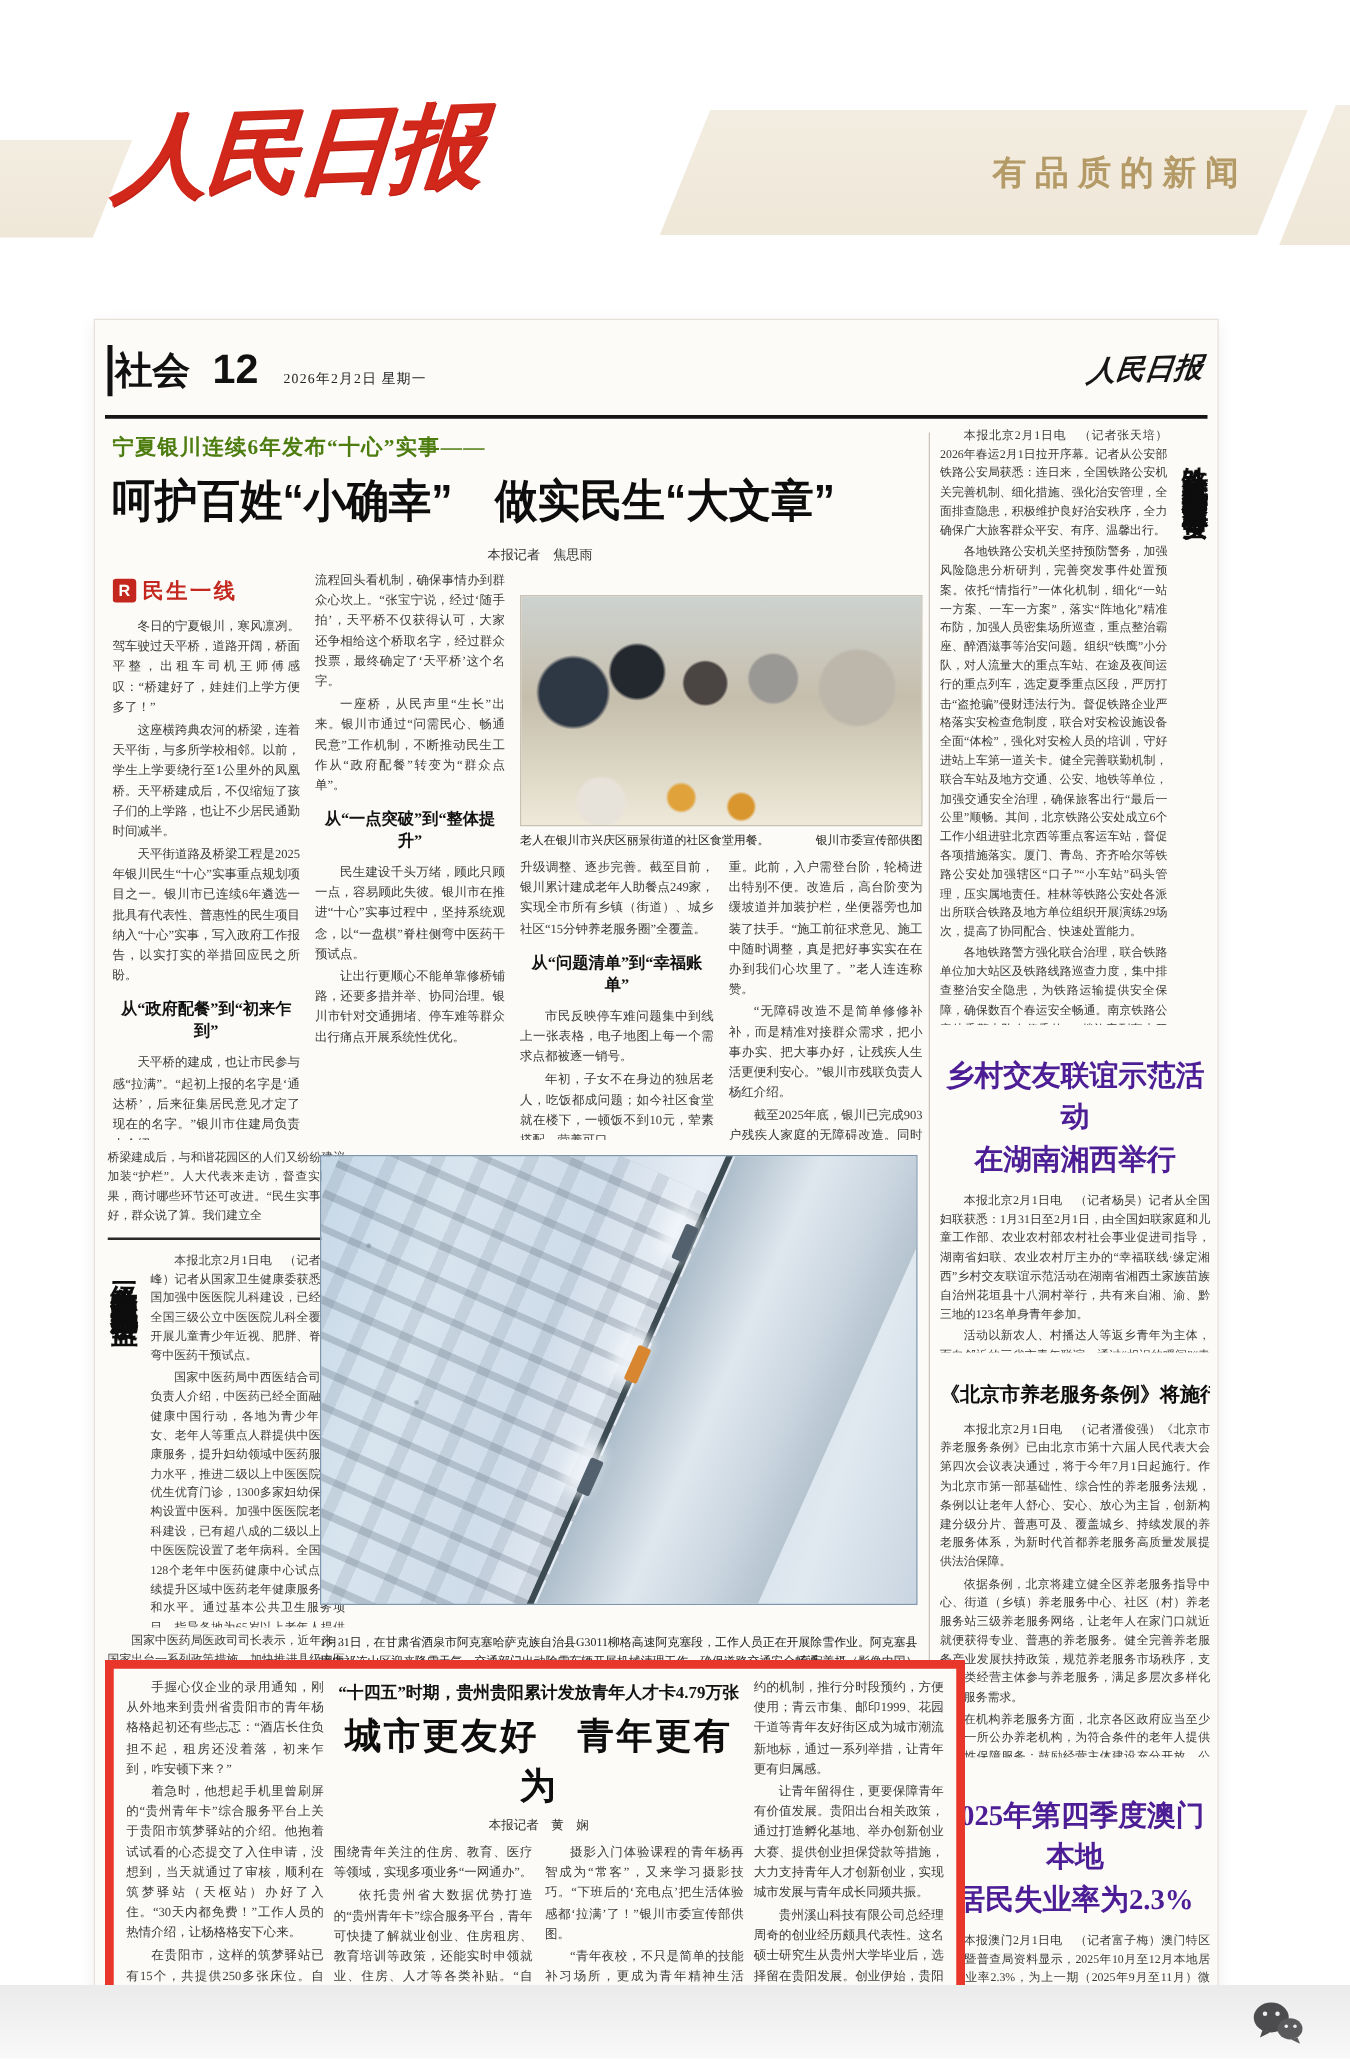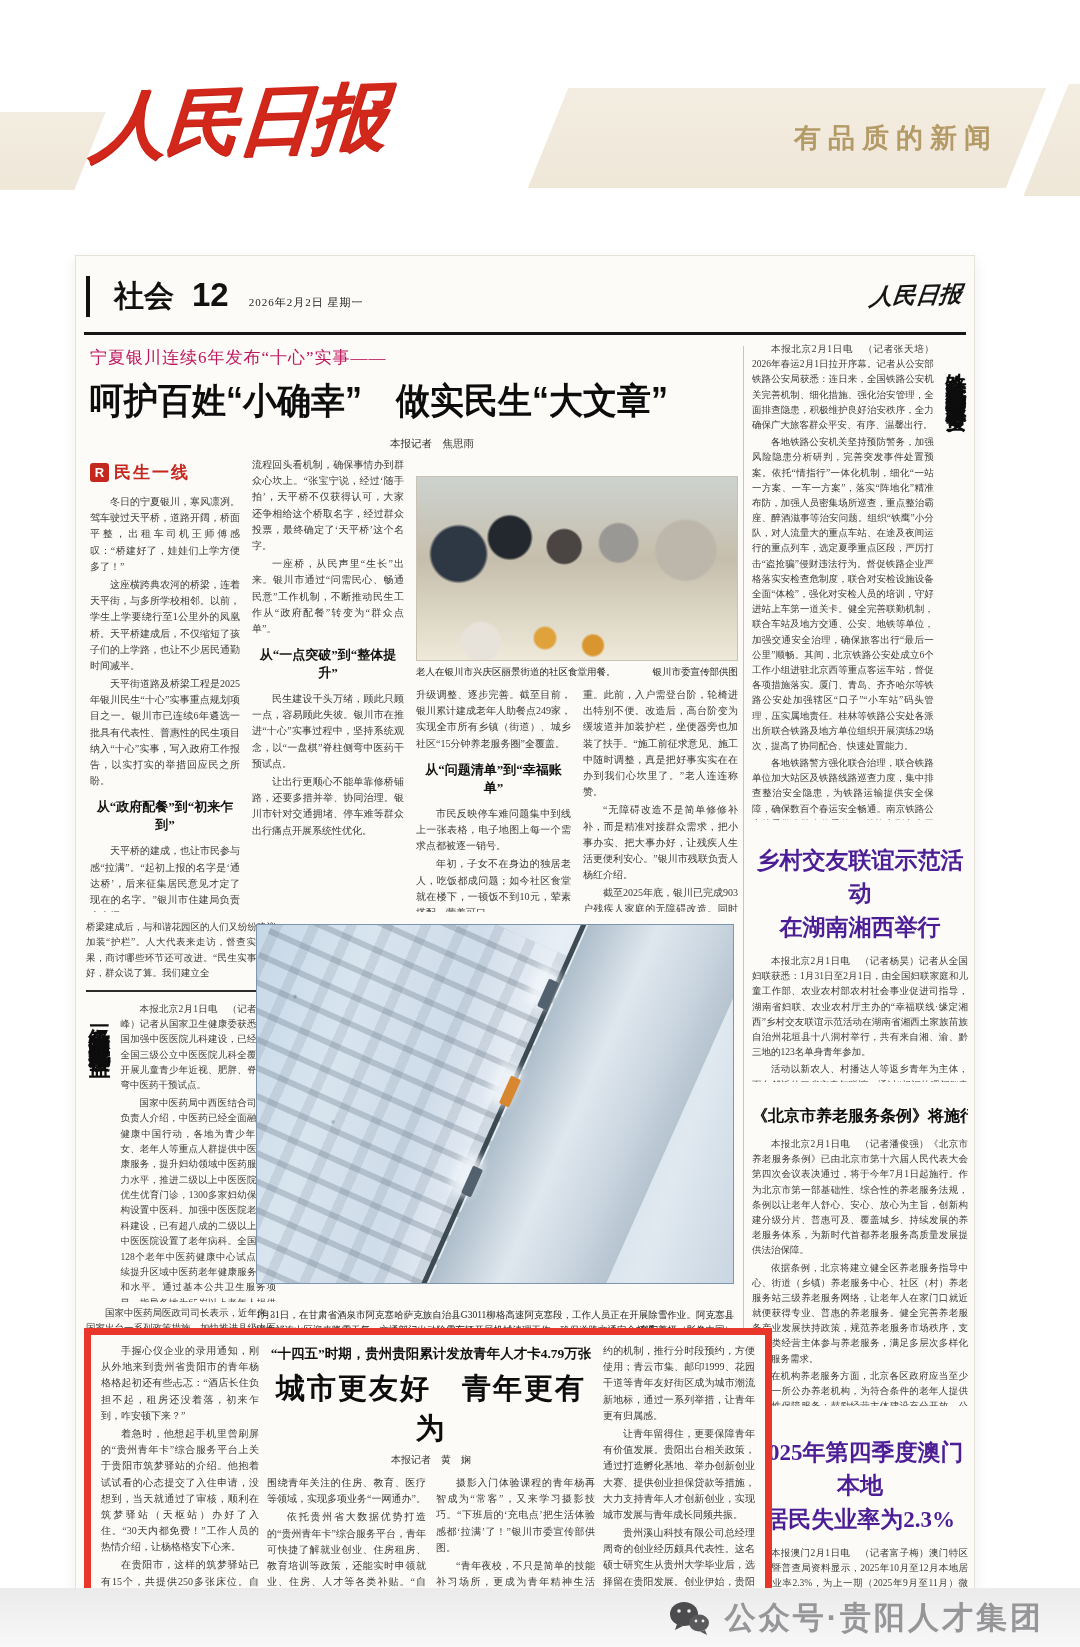--- a/index.html
+++ b/index.html
@@ -18,32 +18,32 @@
     font-weight:bold; font-family:"Liberation Serif",serif; }
   .logo { position:absolute; left:92px; top:72px; font-size:75px; font-weight:900;
     color:#d2281c; font-style:italic; letter-spacing:-2px;
     transform:skewX(-6deg) rotate(-2deg); text-shadow:1px 1px 0 #c02015; }
 
   
   .sheet { position:absolute; left:75px; top:255px; width:900px; height:1345px;
     background:#fcfbf8; border:1px solid #e6e2da; box-shadow:0 4px 14px rgba(0,0,0,.07); }
 
   .ph { position:absolute; left:10px; top:16px; right:10px; height:56px; }
-  .ph-left { position:absolute; left:0; top:4px; border-left:4px solid #111; padding-left:24px;
+  .ph-left { position:absolute; left:0; top:4px; border-left:4px solid #111; padding-left:2px;
     display:flex; align-items:baseline; }
   .section { font-size:30px; font-weight:900; font-family:"Liberation Sans",sans-serif; color:#111; }
   .pageno { font-size:33px; font-weight:bold; font-family:"Liberation Sans",sans-serif; margin-left:18px; color:#111;}
   .date { font-size:11px; margin-left:20px; color:#222; letter-spacing:1px; }
   .corner-logo { position:absolute; right:2px; top:8px; font-size:23px; font-weight:900;
     font-style:italic; transform:skewX(-8deg) rotate(-2deg); color:#161616; }
   .rule { position:absolute; left:8px; right:8px; top:76px; height:3px; background:#161616; }
 
   
   .lead { position:absolute; left:14px; top:90px; width:650px; height:570px; overflow:hidden; }
-  .kicker { font-size:17px; font-weight:normal; color:#be185d; letter-spacing:1px; }
+  .kicker { font-size:17px; font-weight:bold; color:#4d7c0f; letter-spacing:1px; }
   .headline { margin-top:8px; font-size:34px; font-weight:900; color:#0d0d0d;
     font-family:"Liberation Sans",sans-serif; letter-spacing:0px; transform:scaleY(1.06);
     transform-origin:left top; white-space:nowrap; }
   .byline { margin:14px 0 6px 300px; font-size:10.5px; color:#333; }
   .lead-cols { display:flex; gap:12px; height:455px; overflow:hidden; }
   .col1 { width:150px; } .col2 { width:152px; } .colphoto { width:322px;margin-top:19px; }
   .mslabel { display:flex; align-items:center; gap:5px; margin:4px 0 10px; }
   .mslogo { width:19px; height:19px; background:#c3271d; color:#fff; border-radius:3px;
     font-family:"Liberation Sans",sans-serif; font-weight:bold; font-size:13px;
     display:flex; align-items:center; justify-content:center; }
@@ -334,16 +334,15 @@
         <ellipse cx="17" cy="15" rx="14" ry="12" fill="#4c4c4e"></ellipse>
         <path d="M10 25 L8 31 L16 27 Z" fill="#4c4c4e"></path>
         <circle cx="12" cy="12" r="1.8" fill="#efefef"></circle>
         <circle cx="22" cy="12" r="1.8" fill="#efefef"></circle>
         <ellipse cx="32" cy="24" rx="10" ry="8.5" fill="#5a5a5c"></ellipse>
         <path d="M38 31 L40 36 L33 32.5 Z" fill="#5a5a5c"></path>
         <circle cx="29" cy="22" r="1.4" fill="#efefef"></circle>
         <circle cx="36" cy="22" r="1.4" fill="#efefef"></circle>
       </svg>
     </span>
-    <span class="wm-text">公众号·贵阳人才集团</span>
   </div>
 
 </div>
 
 </body></html>

